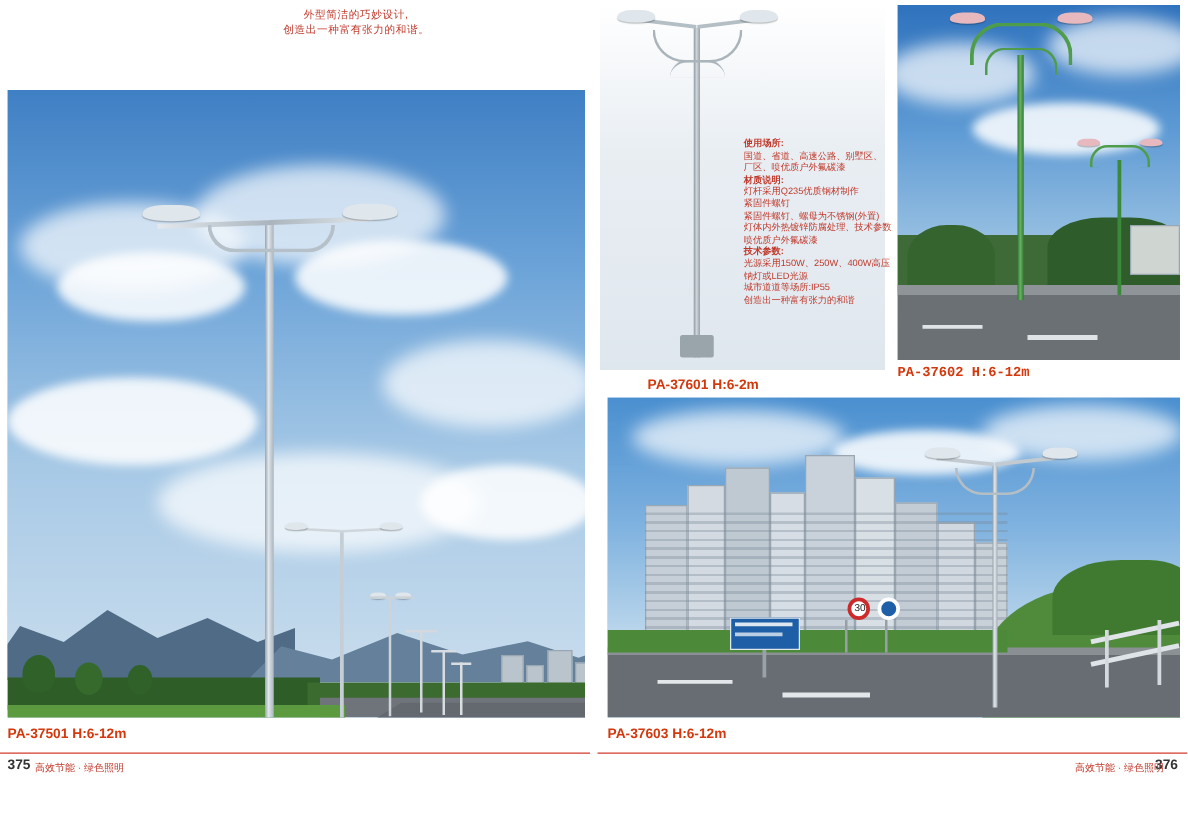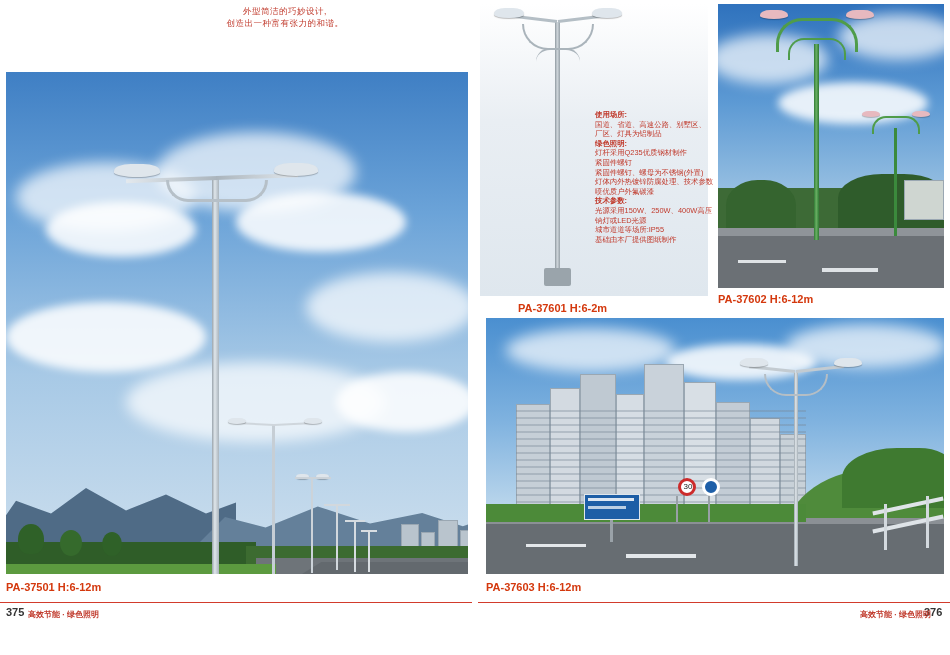--- a/index.html
+++ b/index.html
@@ -103,21 +103,20 @@
     position: absolute;
     font-size: 11px;
     color: #333;
     font-weight: bold;
   }
   .footer-text {
     position: absolute;
     font-size: 8px;
     color: #c0392b;
     white-space: nowrap;
-    font-weight: bold;
   }
   .gutter {
     position: absolute;
     left: 474px; top: 0; width: 2px; height: 612px;
     background: #ffffff;
   }
 </style>
 </head>
 <body>
 
@@ -203,32 +202,32 @@
 
     <div style="position:absolute; left:42px; top:20px; width:36px; height:26px; border-left:2px solid #aab4bb; border-bottom:2px solid #aab4bb; border-radius:0 0 0 26px;"></div>
     <div style="position:absolute; left:78px; top:20px; width:36px; height:26px; border-right:2px solid #aab4bb; border-bottom:2px solid #aab4bb; border-radius:0 0 26px 0;"></div>
     <div style="position:absolute; left:56px; top:44px; width:44px; height:14px; border-top:2px solid #aab4bb; border-radius:22px 22px 0 0;"></div>
     <div style="position:absolute; left:64px; top:264px; width:27px; height:18px; background:#9aa4ab; border-radius:2px;"></div>
   </div>
 
   <div class="spec" style="left:595px; top:110px;">
     <p class="hd">使用场所:</p>
     <p>国道、省道、高速公路、别墅区、</p>
-    <p>厂区、灯具为铝制品</p>
-    <p class="hd">绿色照明:</p>
+    <p>厂区、喷优质户外氟碳漆</p>
+    <p class="hd">材质说明:</p>
     <p>灯杆采用Q235优质钢材制作</p>
     <p>紧固件螺钉</p>
     <p>紧固件螺钉、螺母为不锈钢(外置)</p>
     <p>灯体内外热镀锌防腐处理、技术参数</p>
     <p>喷优质户外氟碳漆</p>
     <p class="hd">技术参数:</p>
     <p>光源采用150W、250W、400W高压</p>
     <p>钠灯或LED光源</p>
     <p>城市道道等场所:IP55</p>
-    <p>基础由本厂提供图纸制作</p>
+    <p>创造出一种富有张力的和谐</p>
   </div>
 
   <div class="caption" style="left:518px; top:302px;">PA-37601 H:6-2m</div>
 
   <div class="photo" style="left:718px; top:4px; width:226px; height:284px;">
     <div class="sky sky-b"></div>
     <div class="cloud soft" style="left:-10px; top:30px; width:120px; height:50px;"></div>
     <div class="cloud soft" style="left:120px; top:10px; width:120px; height:46px;"></div>
     <div class="cloud" style="left:60px; top:78px; width:150px; height:42px;"></div>
 
@@ -249,21 +248,21 @@
     <div style="position:absolute; left:98px; top:34px; width:30px; height:22px; border-right:2px solid #4f9c4a; border-top:2px solid #4f9c4a; border-radius:0 16px 0 0;"></div>
     <div class="lamphead" style="left:42px; top:6px; width:28px; height:9px; background:#e7b9bf;"></div>
     <div class="lamphead" style="left:128px; top:6px; width:28px; height:9px; background:#e7b9bf;"></div>
 
     <div class="pole" style="left:176px; top:124px; width:3px; height:108px; background:#3b8a3c;"></div>
     <div style="position:absolute; left:154px; top:112px; width:24px; height:18px; border-left:2px solid #4f9c4a; border-top:2px solid #4f9c4a; border-radius:14px 0 0 0;"></div>
     <div style="position:absolute; left:178px; top:112px; width:24px; height:18px; border-right:2px solid #4f9c4a; border-top:2px solid #4f9c4a; border-radius:0 14px 0 0;"></div>
     <div class="lamphead" style="left:144px; top:107px; width:18px; height:6px; background:#e7b9bf;"></div>
     <div class="lamphead" style="left:194px; top:107px; width:18px; height:6px; background:#e7b9bf;"></div>
   </div>
-  <div class="caption" style="left:718px; top:293px;">PA-37602 H:6-12m</div>
+  <div class="caption" style="left:718px; top:293px;font-family:Liberation Mono, monospace;">PA-37602 H:6-12m</div>
 
   <div class="photo" style="left:486px; top:318px; width:458px; height:256px;">
     <div class="sky sky-d"></div>
     <div class="cloud soft" style="left:20px; top:10px; width:170px; height:44px;"></div>
     <div class="cloud" style="left:180px; top:26px; width:150px; height:36px;"></div>
     <div class="cloud soft" style="left:300px; top:6px; width:160px; height:44px;"></div>
 
     <div class="building" style="left:30px; top:86px; width:34px; height:118px; background:#c6cfd7;"></div>
     <div class="building" style="left:64px; top:70px; width:30px; height:134px; background:#d3dae1;"></div>
     <div class="building" style="left:94px; top:56px; width:36px; height:148px; background:#bfc9d2;"></div>

